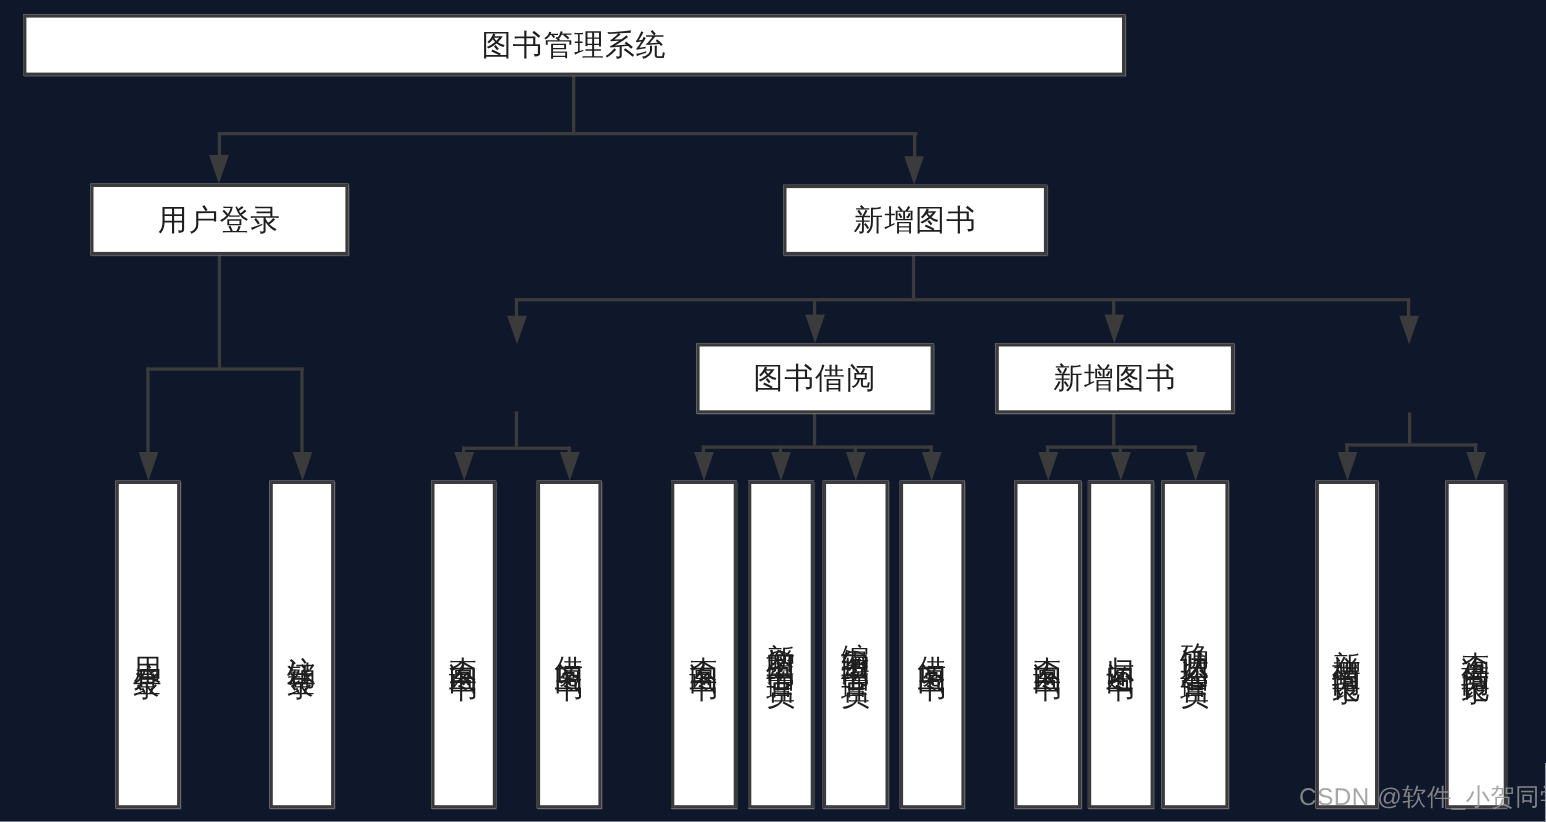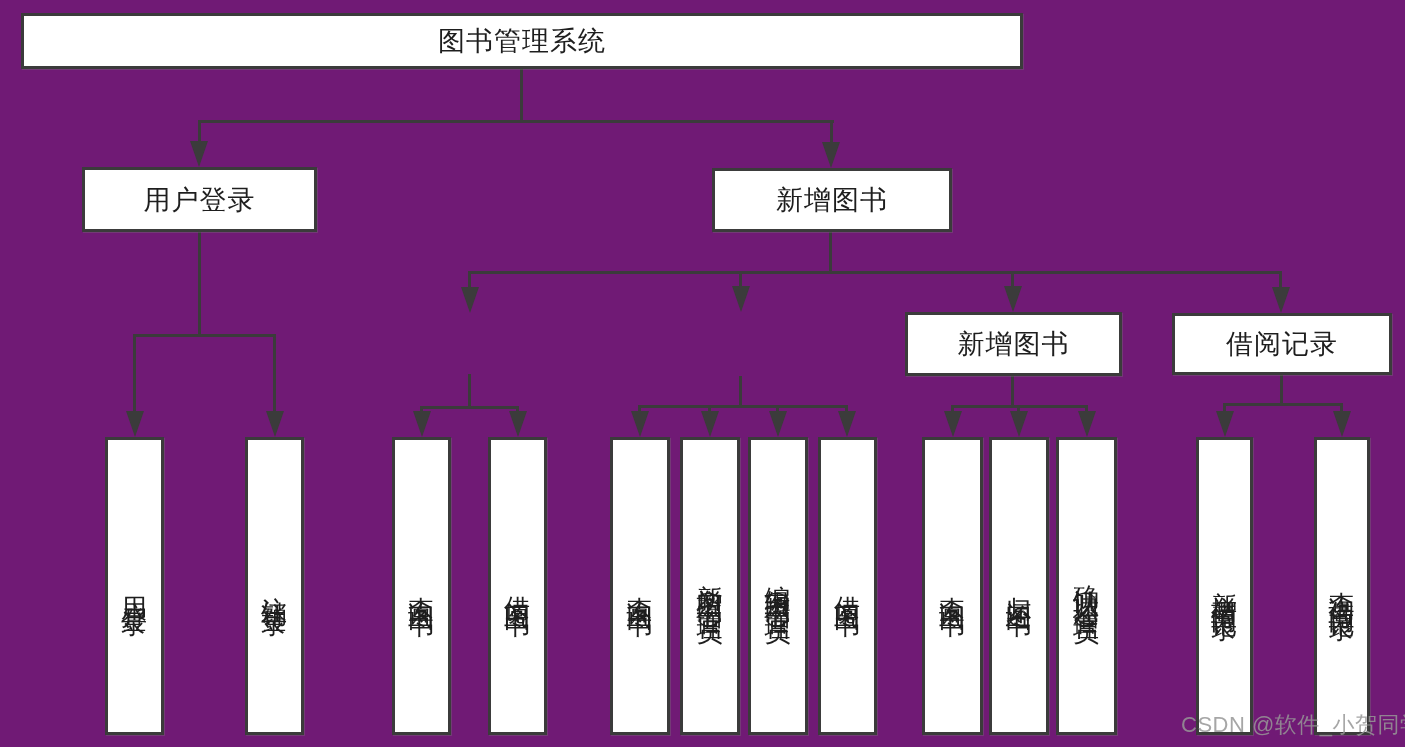--- a/index.html
+++ b/index.html
@@ -1,17 +1,17 @@
 <!DOCTYPE html>
 <html><head>
 <meta charset="utf-8">
 <style>
   html,body{margin:0;padding:0;background:#ffffff;}
   .canvas{
-    position:relative;width:1405px;height:747px;background:#701a75;overflow:hidden;
+    position:relative;width:1405px;height:747px;background:#0f172a;overflow:hidden;
     font-family:"Liberation Sans","DejaVu Sans",sans-serif;color:#1e1e1e;
   }
   .box{
     position:absolute;box-sizing:border-box;background:#ffffff;
     border:3px solid #3b3b3b;display:flex;align-items:center;justify-content:center;
     box-shadow:1px 1px 0 rgba(120,120,120,.35);
   }
   .h-label{font-size:27px;letter-spacing:1px;white-space:nowrap;}
   .v-label{
     writing-mode:vertical-rl;text-orientation:mixed;
@@ -96,25 +96,25 @@
     <span class="h-label">图书管理系统</span>
   </div>
 
   <div class="box" style="left:82px;top:167px;width:235px;height:65px">
     <span class="h-label">用户登录</span>
   </div>
   <div class="box" style="left:712px;top:168px;width:240px;height:64px">
     <span class="h-label">新增图书</span>
   </div>
 
+  <div class="box" style="left:633px;top:312px;width:216px;height:64px">
+    <span class="h-label">图书借阅</span>
+  </div>
   <div class="box" style="left:905px;top:312px;width:217px;height:64px">
     <span class="h-label">新增图书</span>
-  </div>
-  <div class="box" style="left:1172px;top:313px;width:220px;height:62px">
-    <span class="h-label">借阅记录</span>
   </div>
 
   <div class="box" style="left:105px;top:437px;width:59px;height:298px">
     <span class="v-label">用户登录</span>
   </div>
   <div class="box" style="left:245px;top:437px;width:59px;height:298px">
     <span class="v-label">注销登录</span>
   </div>
 
   <div class="box" style="left:392px;top:437px;width:59px;height:298px">

